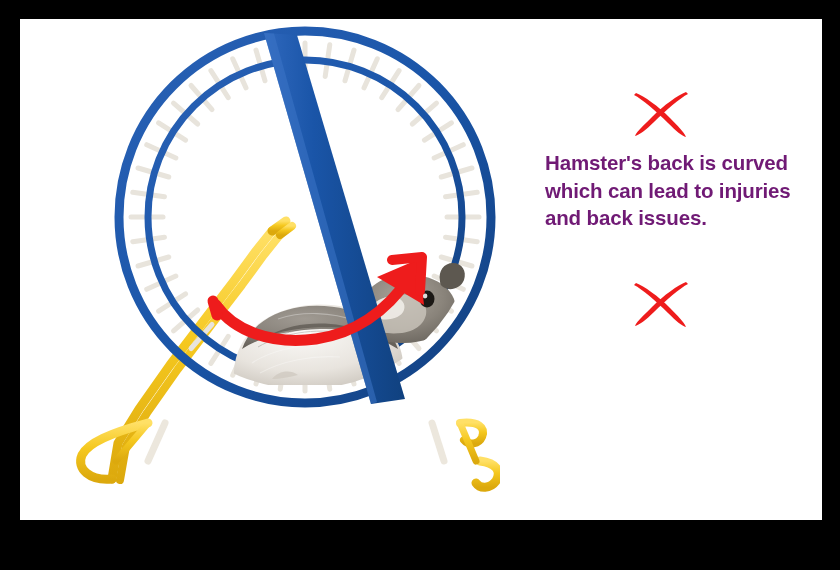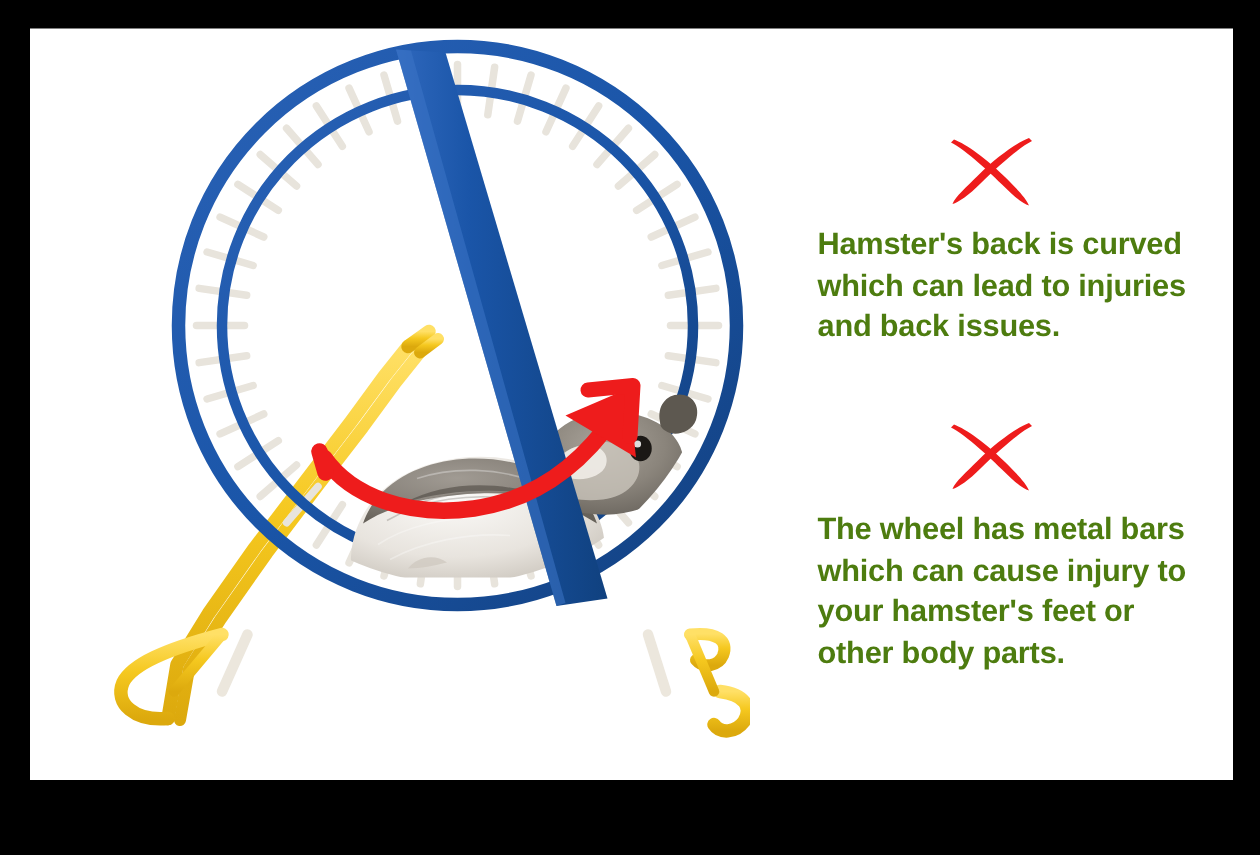--- a/index.html
+++ b/index.html
@@ -61,21 +61,21 @@
   .x-mark {
     width: 322px;
     height: 52px;
     display: block;
   }
   .x-mark svg { display: block; margin: 0 auto; }
 
   .note-text {
     margin: 8px 0 0 0;
     padding: 0 0 0 45px;
-    color: #4d7c0f;
+    color: #701a75;
     font-family: "Liberation Sans", sans-serif;
     font-size: 20.5px;
     line-height: 27.5px;
     font-weight: 700;
     letter-spacing: -0.15px;
     white-space: pre-line;
   }
 </style>
 </head>
 <body>
@@ -385,22 +385,18 @@
 and back issues.</p>
       </div>
 
       <div class="note n1">
         <div class="x-mark">
           <svg width="70" height="52" viewBox="0 0 70 52" xmlns="http://www.w3.org/2000/svg">
             <path d="M8 6 C16 10 30 22 42 34 C50 42 56 47 60 48 C58 43 52 37 44 29 C32 17 18 7 10 4 Z" fill="#ee1c1c"></path>
             <path d="M62 5 C54 9 40 21 28 33 C20 41 13 46 9 47 C11 42 18 36 26 28 C38 16 52 6 60 3 Z" fill="#ee1c1c"></path>
           </svg>
         </div>
-        <p class="note-text">The wheel has metal bars
-which can cause injury to
-your hamster's feet or
-other body parts.</p>
       </div>
 
     </div>
 
   </div>
 </div>
 
 </body></html>

